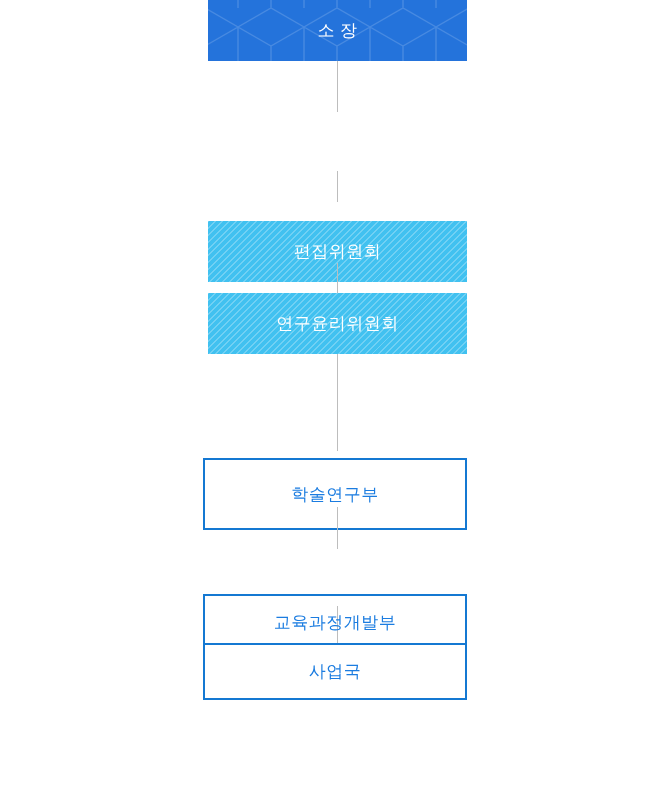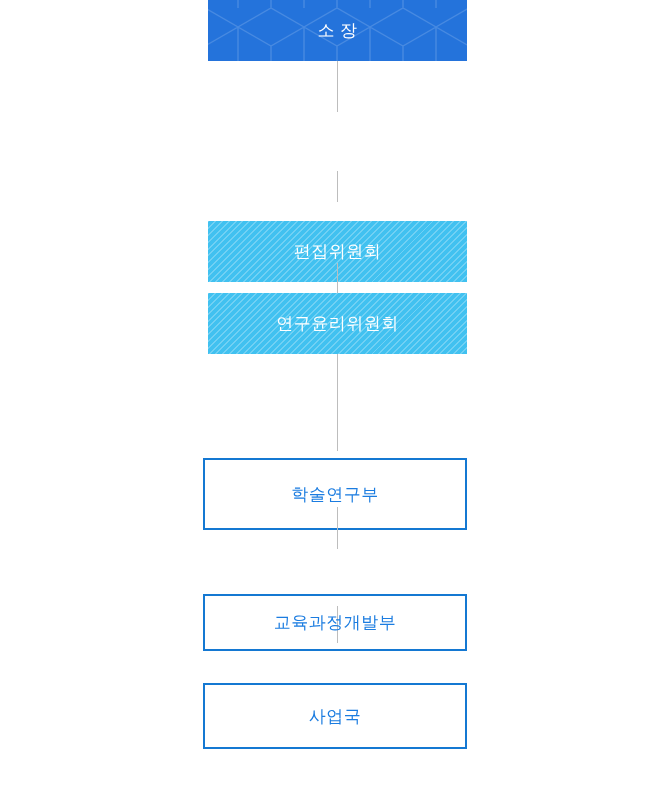--- a/index.html
+++ b/index.html
@@ -113,17 +113,17 @@
   </div>
 
   <div class="vline" style="top:507px; height:42px;"></div>
 
   <div class="node outline" style="top:549px; height:57px;margin-top:45px;">
     <span class="label">교육과정개발부</span>
   </div>
 
   <div class="vline" style="top:606px; height:37px;"></div>
 
-  <div class="node outline" style="top:643px; height:66px;margin-top:40px;">
+  <div class="node outline" style="top:643px; height:57px;">
     <span class="label">사업국</span>
   </div>
 
 </div>
 
 </body></html>

